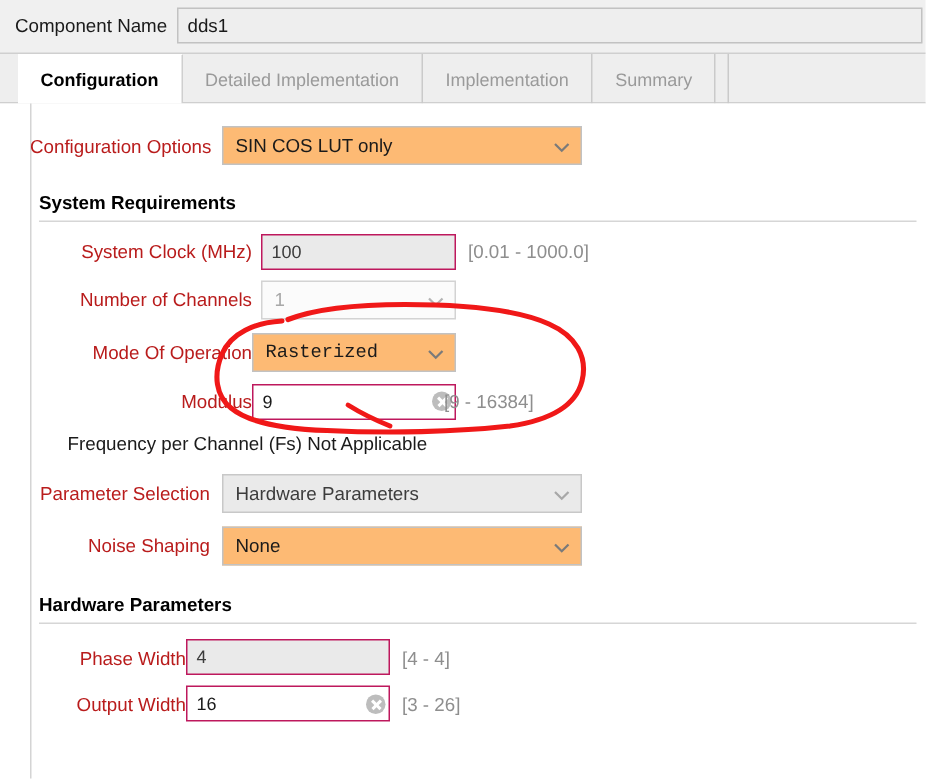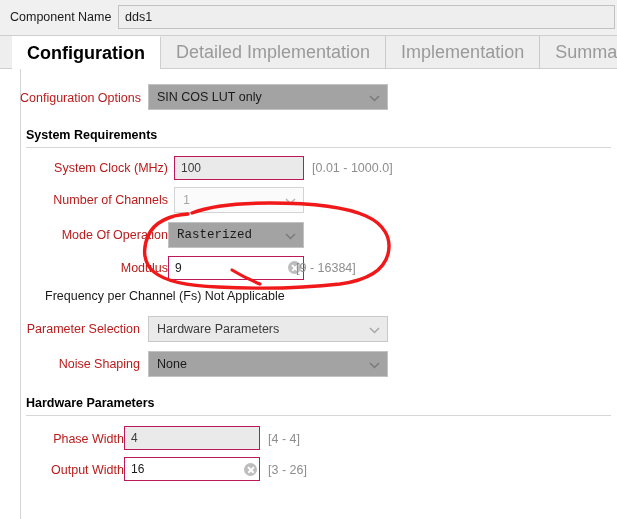--- a/index.html
+++ b/index.html
@@ -62,21 +62,21 @@
     position: absolute;
     left: 12px; top: 0;
     height: 33px;
     display: flex;
     align-items: stretch;
   }
   .tab {
     display: flex;
     align-items: center;
     padding: 0 15px;
-    font-size: 18px;
+    font-size: 12px;
     color: #9a9a9a;
     white-space: nowrap;
     position: relative;
     box-sizing: border-box;
     border-right: 1px solid #cacaca;
   }
   .tab.active {
     background: #ffffff;
     color: #000000;
     font-weight: bold;
@@ -170,21 +170,21 @@
     background: #ffffff;
   }
   .clear-icon::before { transform: rotate(45deg); }
   .clear-icon::after  { transform: rotate(-45deg); }
 
   
   .ddown {
     position: absolute;
     box-sizing: border-box;
     border: 1px solid #c2c2c2;
-    background: #a3a3a3;
+    background: #fdba74;
     height: 26px;
     font-size: 12.5px;
     color: #1a1a1a;
   }
   .ddown.disabled {
     background: #fbfbfb;
     color: #a8a8a8;
     border-color: #d3d3d3;
   }
   .ddown.greyfill {

